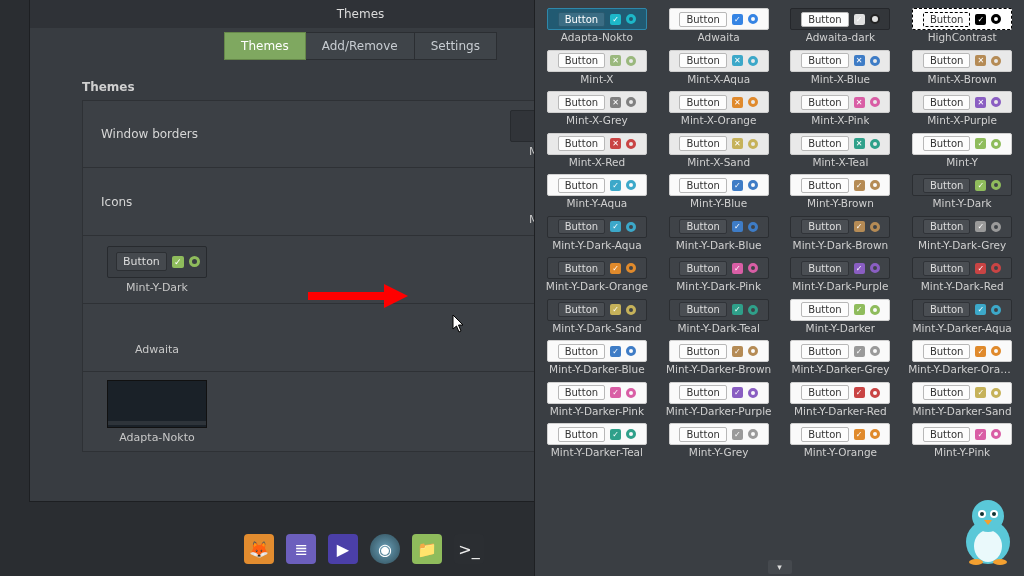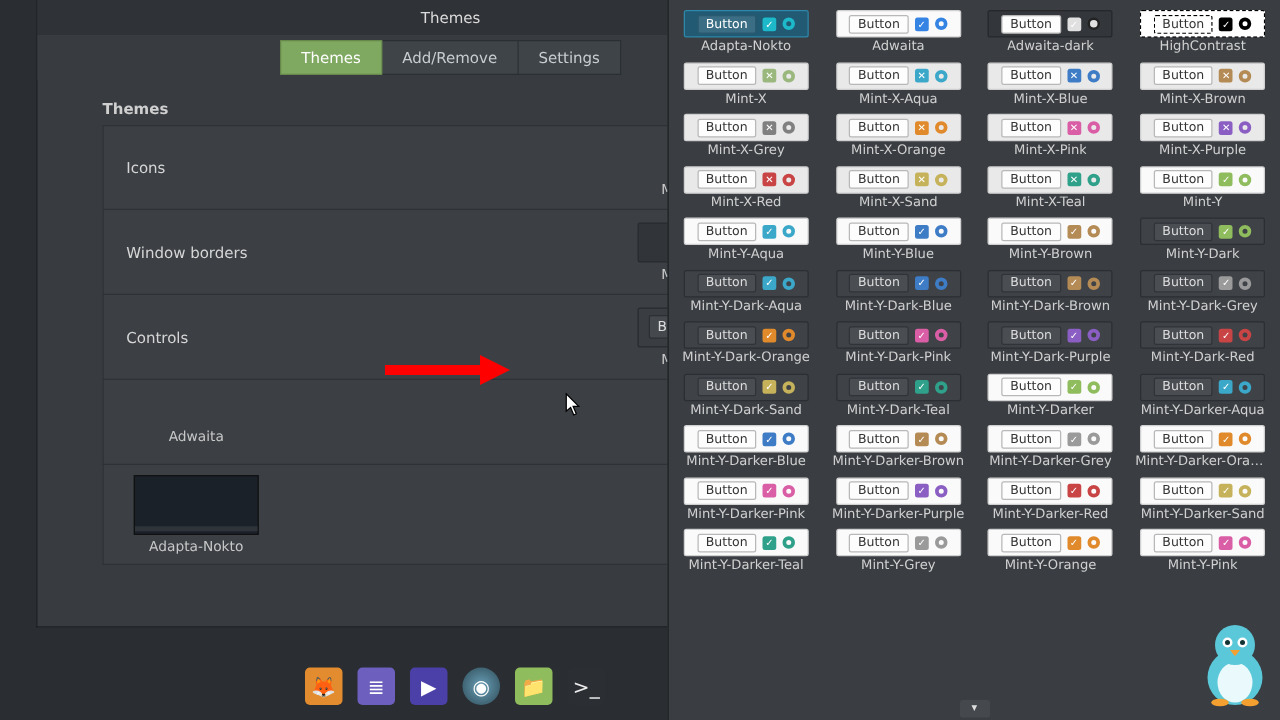--- a/index.html
+++ b/index.html
@@ -235,43 +235,42 @@
     <div class="tab active">Themes</div>
     <div class="tab">Add/Remove</div>
     <div class="tab">Settings</div>
   </div>
 
   <div class="section-lbl">Themes</div>
 
   <div class="rows">
 
     <div class="row">
-      <div class="row-label">Icons</div>
-      <div class="preview-box">
-        <div class="preview-widget" style="background:transparent;border:none">
-          <div class="folder"></div>
-        </div>
-        <div class="preview-caption">Mint-Y-Dark</div>
-      </div>
-    </div>
-
-    <div class="row">
       <div class="row-label">Window borders</div>
       <div class="preview-box">
         <div class="preview-widget wb-widget">
           <span class="wb-icn">–</span>
           <span class="wb-icn">⤢</span>
           <span class="wb-close-dot"></span>
         </div>
         <div class="preview-caption">Mint-Y-Dark</div>
       </div>
     </div>
 
     <div class="row">
-      <div class="row-label">Controls</div>
+      <div class="row-label">Icons</div>
+      <div class="preview-box">
+        <div class="preview-widget" style="background:transparent;border:none">
+          <div class="folder"></div>
+        </div>
+        <div class="preview-caption">Mint-Y-Dark</div>
+      </div>
+    </div>
+
+    <div class="row">
       <div class="preview-box">
         <div class="preview-widget ctrl-widget">
           <span class="ctrl-btn">Button</span>
           <span style="display:flex;gap:5px;align-items:center">
             <span class="chk" style="background:#8fbc5c">✓</span>
             <span class="rad" style="border-color:#8fbc5c"></span>
           </span>
         </div>
         <div class="preview-caption">Mint-Y-Dark</div>
       </div>

